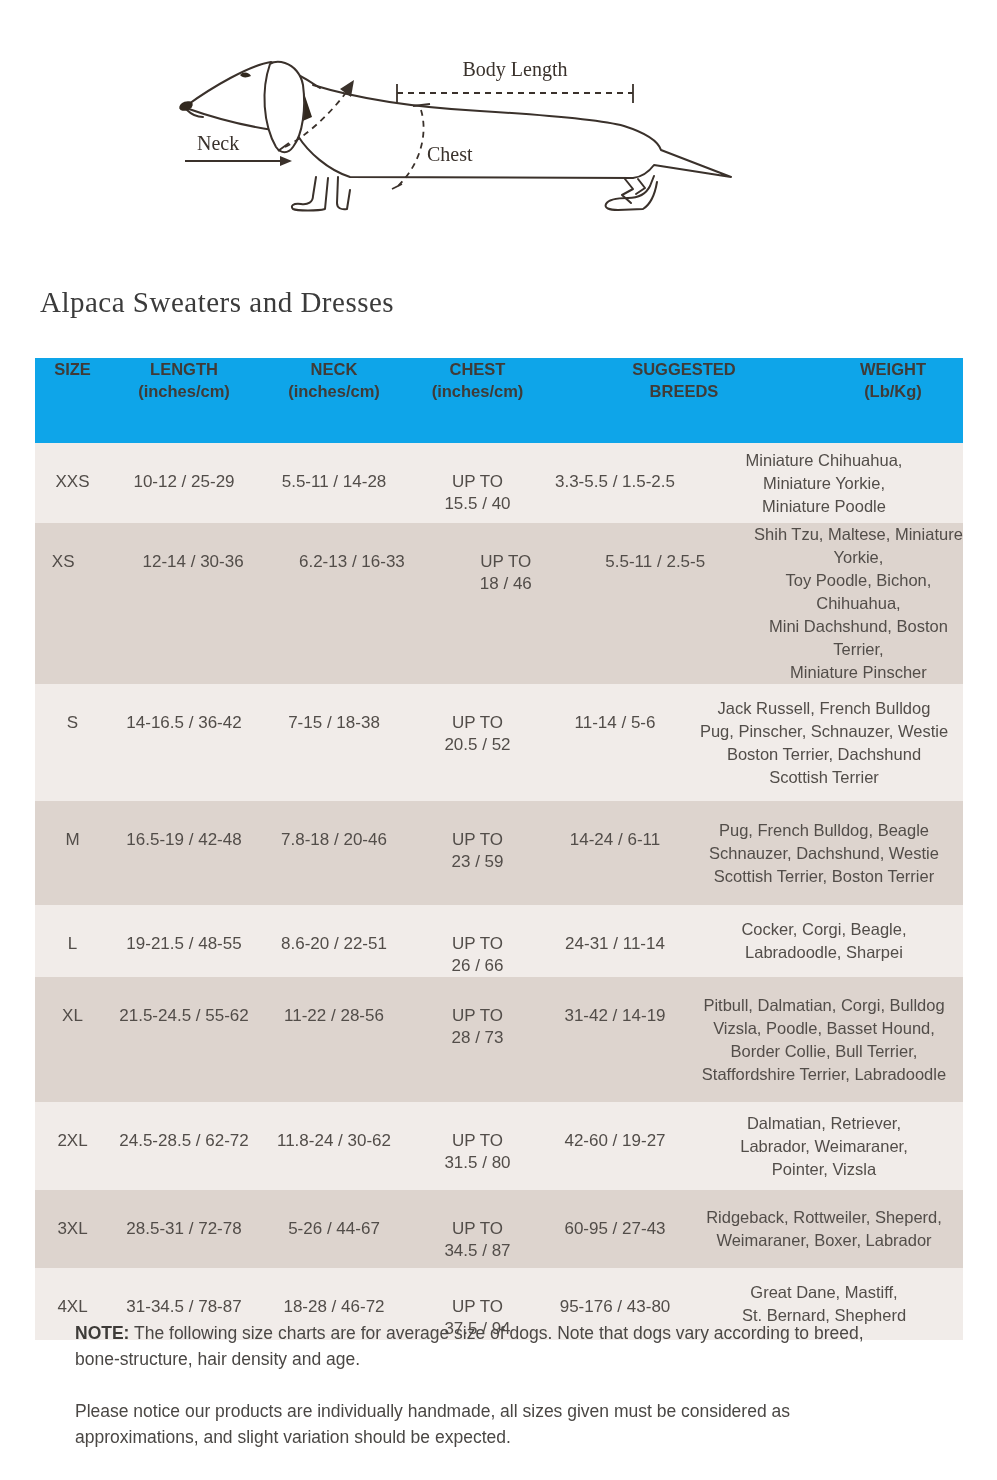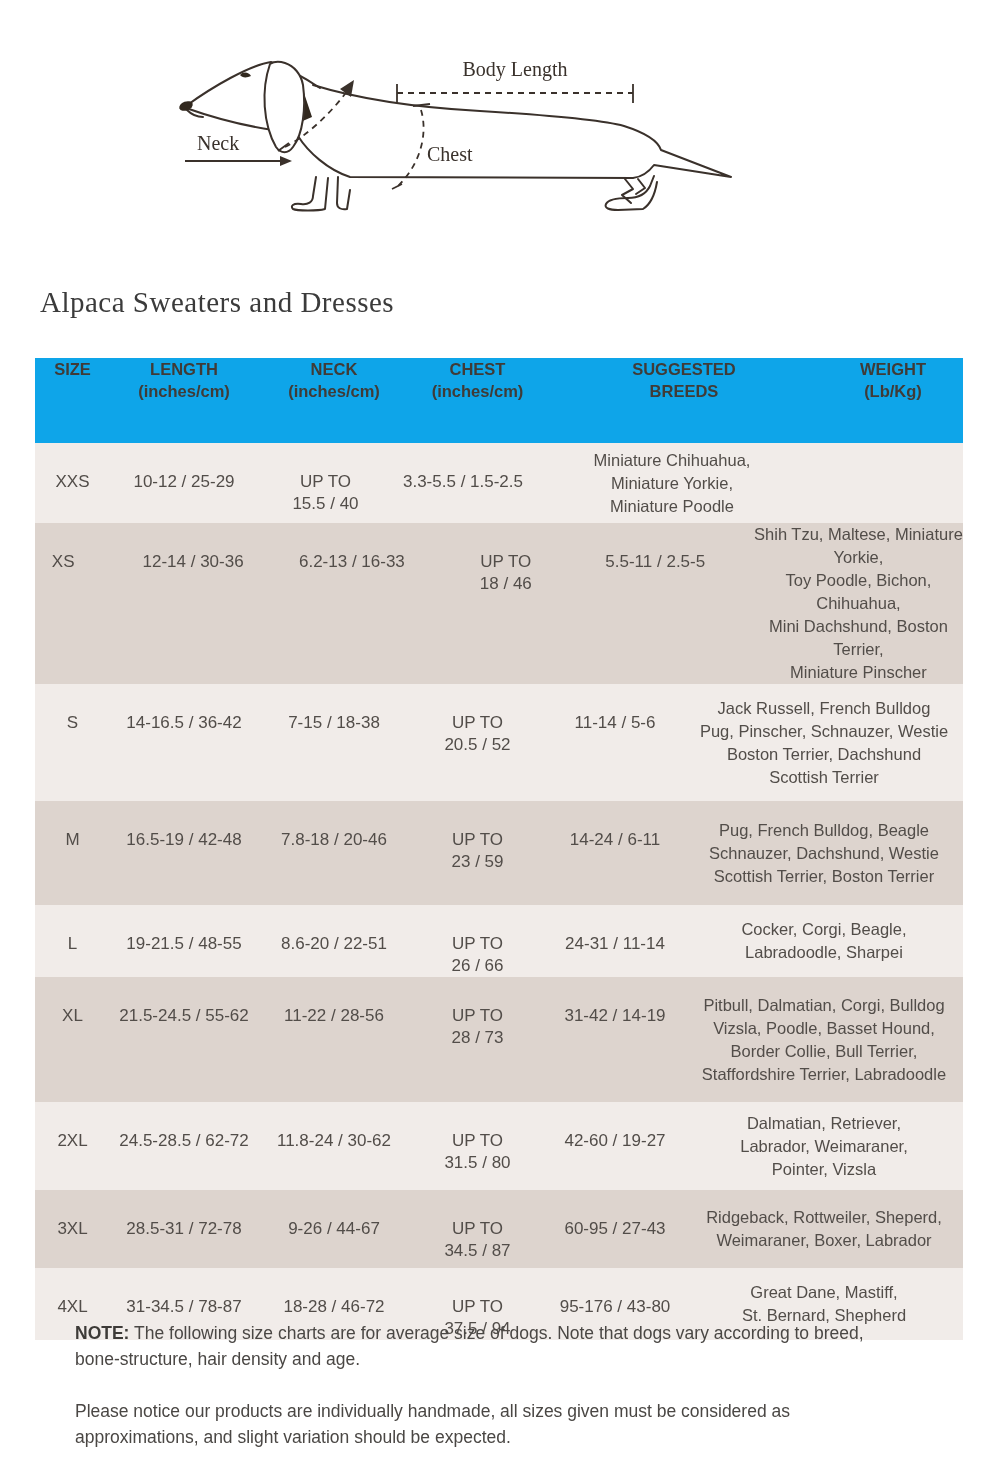--- a/index.html
+++ b/index.html
@@ -114,20 +114,21 @@
 (inches/cm)</div>
       <div class="hcell c-breeds">SUGGESTED
 BREEDS</div>
       <div class="hcell c-weight">WEIGHT
 (Lb/Kg)</div>
     </div>
 
     <div class="trow light">
       <div class="cell c-size">XXS</div>
       <div class="cell c-length">10-12 / 25-29</div>
+      <div class="cell c-neck">5.5-11 / 14-28</div>
       <div class="cell c-chest">UP TO
 15.5 / 40</div>
       <div class="cell c-weight">3.3-5.5 / 1.5-2.5</div>
       <div class="cell c-breeds">Miniature Chihuahua,
 Miniature Yorkie,
 Miniature Poodle</div>
     </div>
     <div class="trow dark">
       <div class="cell c-size">XS</div>
       <div class="cell c-length">12-14 / 30-36</div>
@@ -192,21 +193,21 @@
       <div class="cell c-chest">UP TO
 31.5 / 80</div>
       <div class="cell c-weight">42-60 / 19-27</div>
       <div class="cell c-breeds">Dalmatian, Retriever,
 Labrador, Weimaraner,
 Pointer, Vizsla</div>
     </div>
     <div class="trow dark">
       <div class="cell c-size">3XL</div>
       <div class="cell c-length">28.5-31 / 72-78</div>
-      <div class="cell c-neck">9-26 / 44-67</div>
+      <div class="cell c-neck">5-26 / 44-67</div>
       <div class="cell c-chest">UP TO
 34.5 / 87</div>
       <div class="cell c-weight">60-95 / 27-43</div>
       <div class="cell c-breeds">Ridgeback, Rottweiler, Sheperd,
 Weimaraner, Boxer, Labrador</div>
     </div>
     <div class="trow light">
       <div class="cell c-size">4XL</div>
       <div class="cell c-length">31-34.5 / 78-87</div>
       <div class="cell c-neck">18-28 / 46-72</div>

